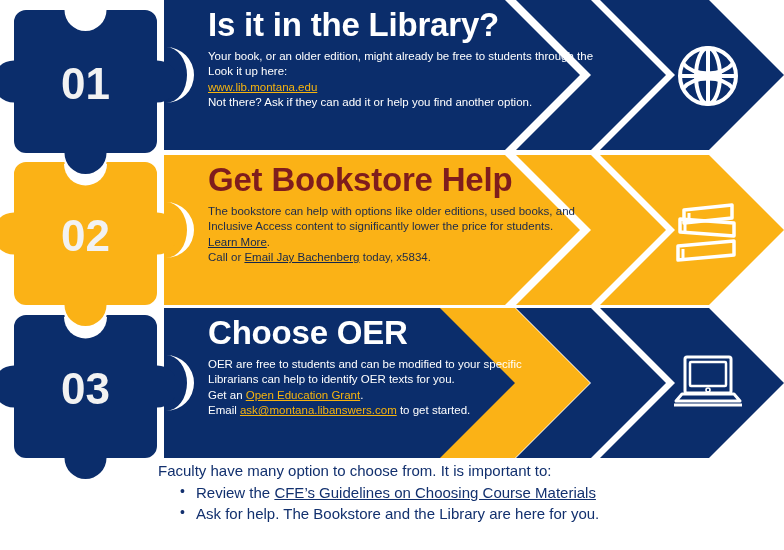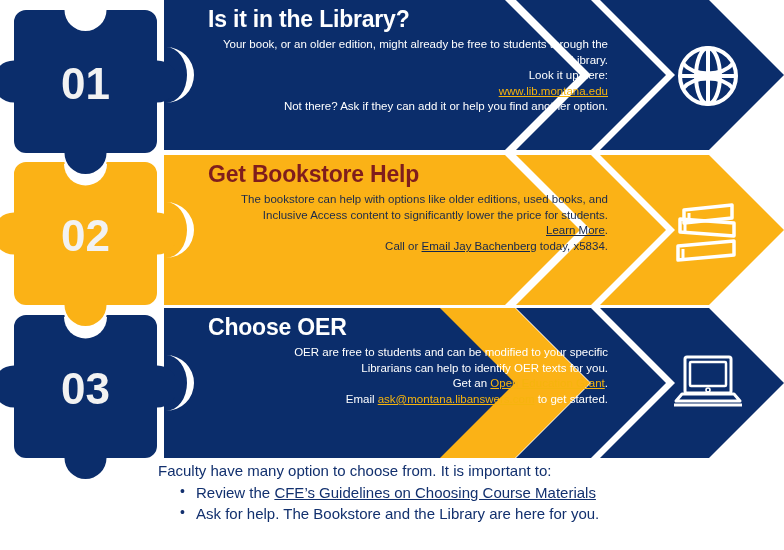--- a/index.html
+++ b/index.html
@@ -21,33 +21,33 @@
   .banner-svg{position:absolute;left:160px;top:0;width:624px;height:150px;}
 
   
   .banner-text{
     position:absolute;
     left:208px;
     top:6px;
     width:400px;
   }
   .heading{
-    font-size:23px;
+    font-size:33px;
     font-weight:bold;
     letter-spacing:-0.2px;
     line-height:1.15;
     margin:0 0 5px 0;
     color:#ffffff;
   }
   .body-lines{
     font-size:11.5px;
     line-height:15.5px;
     color:#ffffff;
   }
-  .body-lines .ln{white-space:nowrap;text-align:right;}
+  .body-lines .ln{white-space:nowrap;}
   a.lnk{
     text-decoration:underline;
     color:#f6b40e;
     cursor:pointer;
   }
   
   #row2 .heading{color:#7f1d1d;}
   #row2 .body-lines{color:#1b2a4b;}
   #row2 a.lnk{color:#13264d;}
 
@@ -101,21 +101,20 @@
         <line x1="12" y1="40" x2="68" y2="40" stroke="#fff" stroke-width="4"></line>
         <line x1="40" y1="12" x2="40" y2="68" stroke="#fff" stroke-width="4"></line>
         <path d="M14.5,27 A 30 22 0 0 0 65.5,27" fill="none" stroke="#fff" stroke-width="4"></path>
         <path d="M14.5,53 A 30 22 0 0 1 65.5,53" fill="none" stroke="#fff" stroke-width="4"></path>
       </g>
     </svg>
   <div class="banner-text">
     <div class="heading">Is it in the Library?</div>
     <div class="body-lines" id="lines1">
         <div class="ln"><span>Your book, or an older edition, might already be free to students through the</span></div>
-        <div class="ln"><span>Library.</span></div>
         <div class="ln"><span>Look it up here:</span></div>
         <div class="ln"><a class="lnk">www.lib.montana.edu</a></div>
         <div class="ln"><span>Not there? Ask if they can add it or help you find another option.</span></div>
       </div>
   </div>
 </div>
 
 <div class="row" id="row2">
   <svg class="banner-svg" id="banner2" viewBox="0 0 624 150" preserveAspectRatio="none">
       <path d="M0,0 L345,0 L420,75 L345,150 L0,150 Z" fill="#fbb216"></path>

